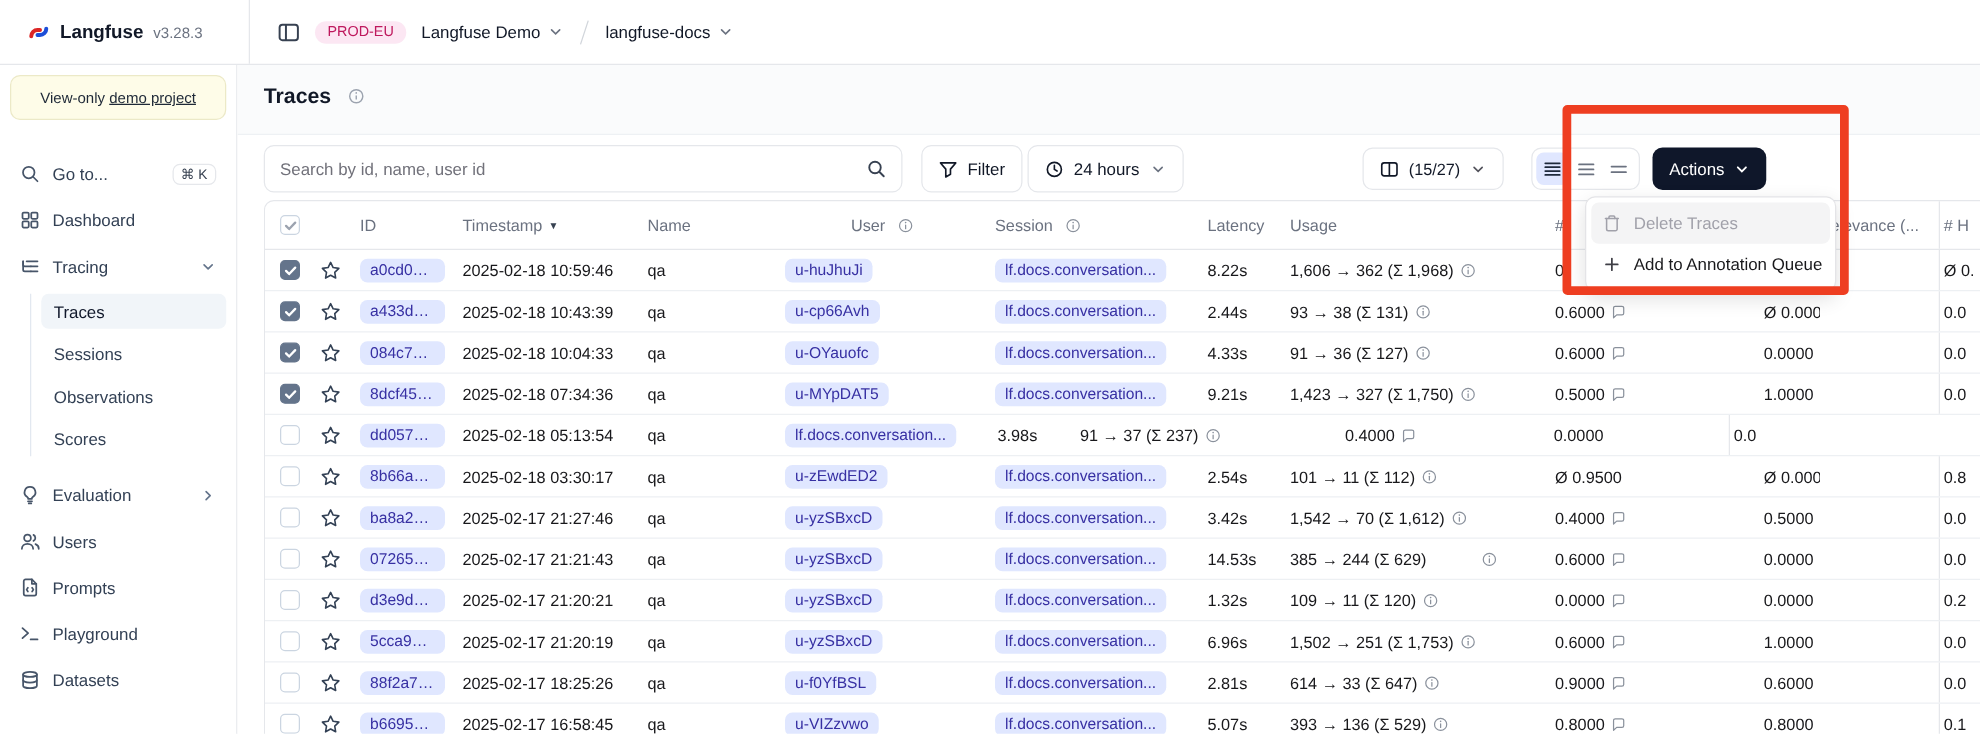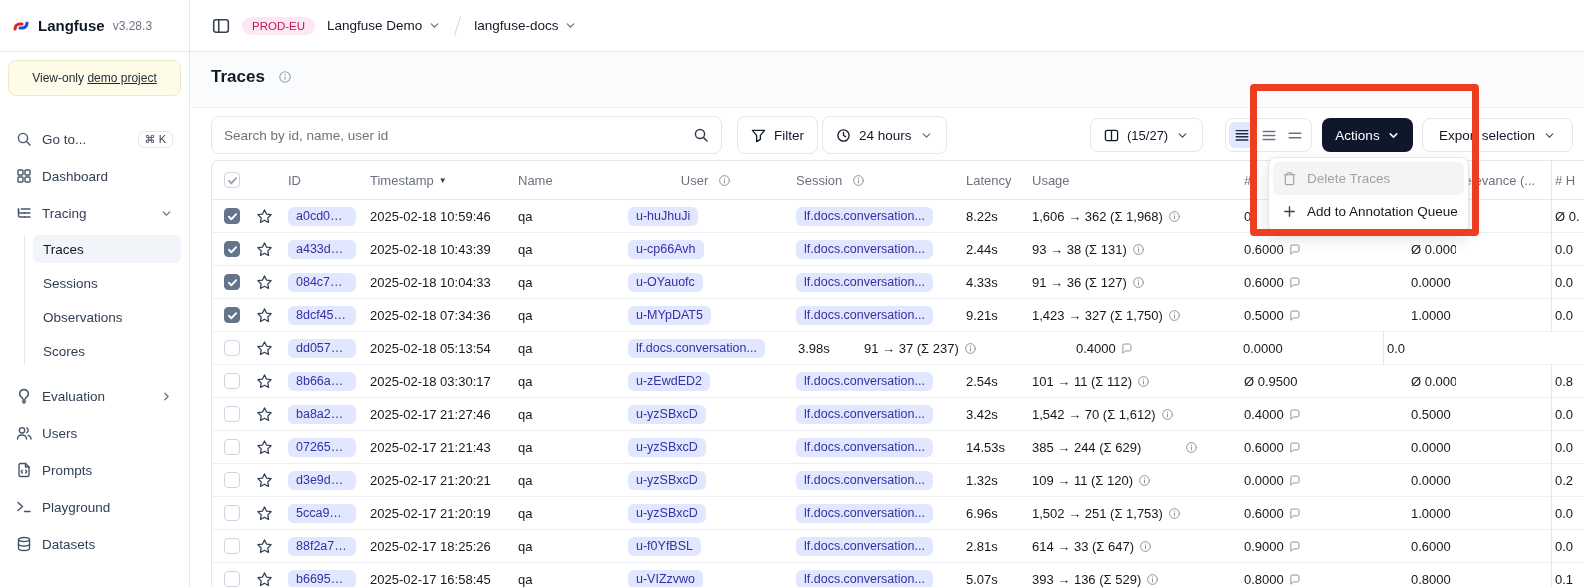--- a/index.html
+++ b/index.html
@@ -4,21 +4,21 @@
 <style>
   * { margin:0; padding:0; box-sizing:border-box; }
   html,body { width:1584px; height:587px; overflow:hidden; background:#fff;
     font-family:"Liberation Sans", sans-serif; color:#18181b; font-size:13px; }
   svg { display:block; }
 
   
   .topbar { position:absolute; top:0; left:0; right:0; height:52px; background:#fff;
     border-bottom:1px solid #e5e7eb; display:flex; align-items:stretch; z-index:5; }
   .brand { width:190px; border-right:1px solid #e5e7eb; display:flex; align-items:center;
-    padding-left:12px; gap:8px; }
+    padding-left:12px; gap:8px;margin-left:10px; }
   .brand-name { font-weight:700; font-size:15px; color:#111827; }
   .brand-version { font-size:12px; color:#6b7280; }
   .crumbs { display:flex; align-items:center; padding-left:22px; gap:12px; }
   .icon-btn { color:#374151; display:flex; align-items:center; cursor:pointer; }
   .env-badge { background:var(--env-badge-bg); color:var(--env-badge-text); font-size:11.5px;
     font-weight:500; padding:3px 10px; border-radius:999px; }
   .crumb { display:flex; align-items:center; gap:6px; font-size:13.5px; font-weight:500;
     color:#111827; cursor:pointer; }
   .crumb .chev { color:#6b7280; }
   .crumb-sep { width:1px; height:20px; background:#d1d5db; transform:rotate(18deg); margin:0 4px; }
@@ -362,28 +362,20 @@
   </div>
 
   <button id="actions-btn">
     <span>Actions</span>
     <span>
       <svg width="13" height="13" viewBox="0 0 16 16" stroke="currentColor" stroke-width="1.8" fill="none" stroke-linecap="round">
           <path d="M4 6l4 4 4-4"></path>
         </svg>
     </span>
   </button>
-  <button class="tb-btn tb-sm" id="export-btn">
-    <span>Export selection</span>
-    <span class="chev">
-      <svg width="13" height="13" viewBox="0 0 16 16" stroke="currentColor" stroke-width="1.6" fill="none" stroke-linecap="round">
-          <path d="M4 6l4 4 4-4"></path>
-        </svg>
-    </span>
-  </button>
 
   <div class="table" id="traces-table">
       <div class="trow thead">
         <div class="tcell c-select" style="width: 38px;">
           <span class="checkbox header-check">
             <svg width="11" height="11" viewBox="0 0 12 12" fill="none" stroke="currentColor" stroke-width="2" stroke-linecap="round" stroke-linejoin="round">
               <path d="M2 6.2l2.7 2.8L10 3.4"></path>
             </svg>
           </span>
         </div>

